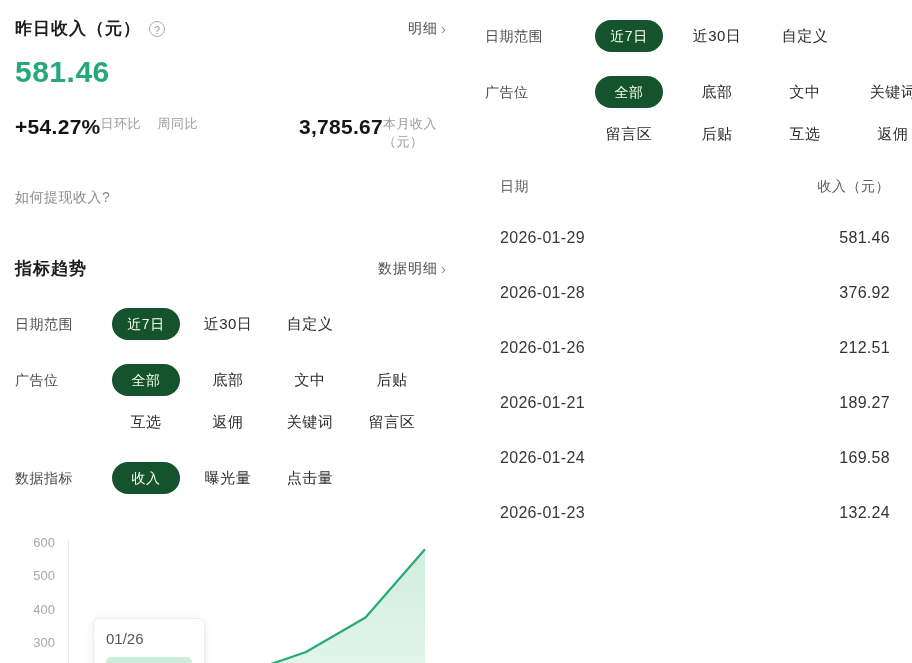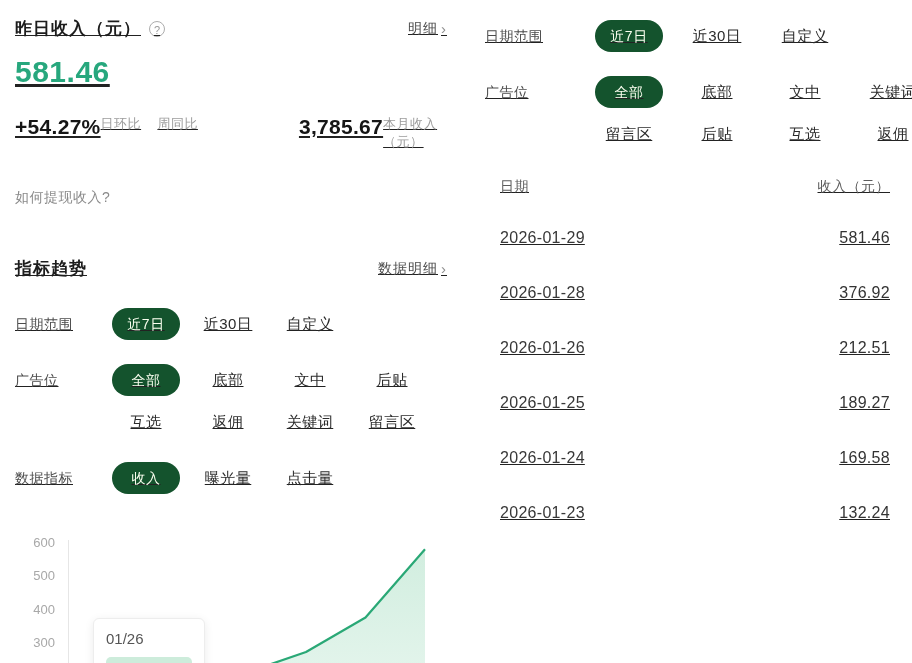--- a/index.html
+++ b/index.html
@@ -2,21 +2,21 @@
 <html><head>
 <meta charset="utf-8">
 <style>
   html,body{margin:0;padding:0;}
   body{
     width:912px;height:663px;overflow:hidden;background:#ffffff;
     font-family:"Liberation Sans","DejaVu Sans",sans-serif;
     color:#222;position:relative;
     -webkit-font-smoothing:antialiased;
   }
-  .panel{position:absolute;top:0;height:480px;text-decoration:underline;}
+  .panel{position:absolute;top:0;height:480px;}
   #left-panel{left:0;width:455px;padding:0;}
   #right-panel{left:460px;width:452px;}
 
   
   .card-head{display:flex;align-items:center;padding:17px 8px 0 15px;}
   .card-title{font-size:17px;font-weight:700;color:#1d1d1d;letter-spacing:1px;}
   .help{width:16px;height:16px;border:1.5px solid #adadad;border-radius:50%;
         color:#9a9a9a;font-size:11px;line-height:16px;text-align:center;
         margin-left:8px;background:none;padding:0;cursor:pointer;box-sizing:border-box;}
   .spacer{flex:1;}
@@ -211,21 +211,21 @@
         </div>
         <div class="trow">
           <span class="td-date">2026-01-28</span>
           <span class="td-val">376.92</span>
         </div>
         <div class="trow">
           <span class="td-date">2026-01-26</span>
           <span class="td-val">212.51</span>
         </div>
         <div class="trow">
-          <span class="td-date">2026-01-25</span>
+          <span class="td-date">2026-01-21</span>
           <span class="td-val">189.27</span>
         </div>
         <div class="trow">
           <span class="td-date">2026-01-24</span>
           <span class="td-val">169.58</span>
         </div>
         <div class="trow">
           <span class="td-date">2026-01-23</span>
           <span class="td-val">132.24</span>
         </div>

